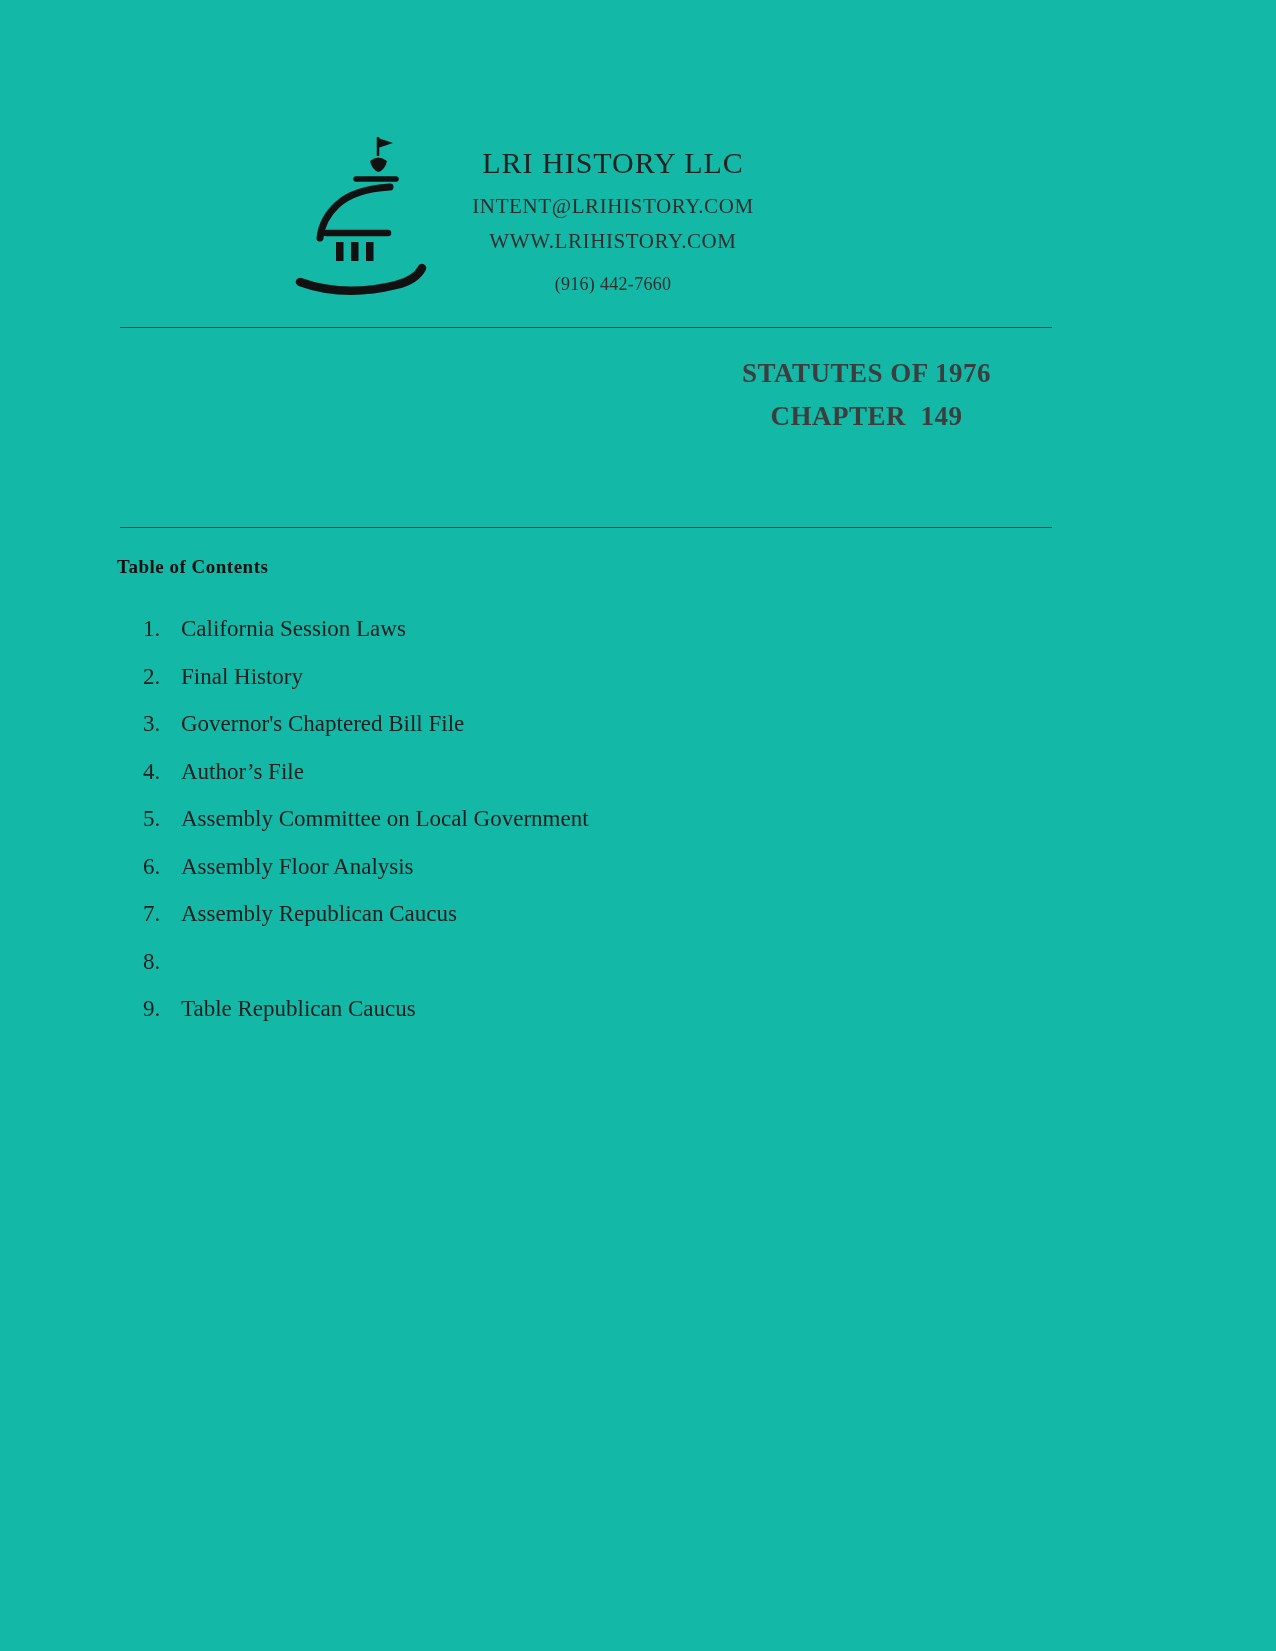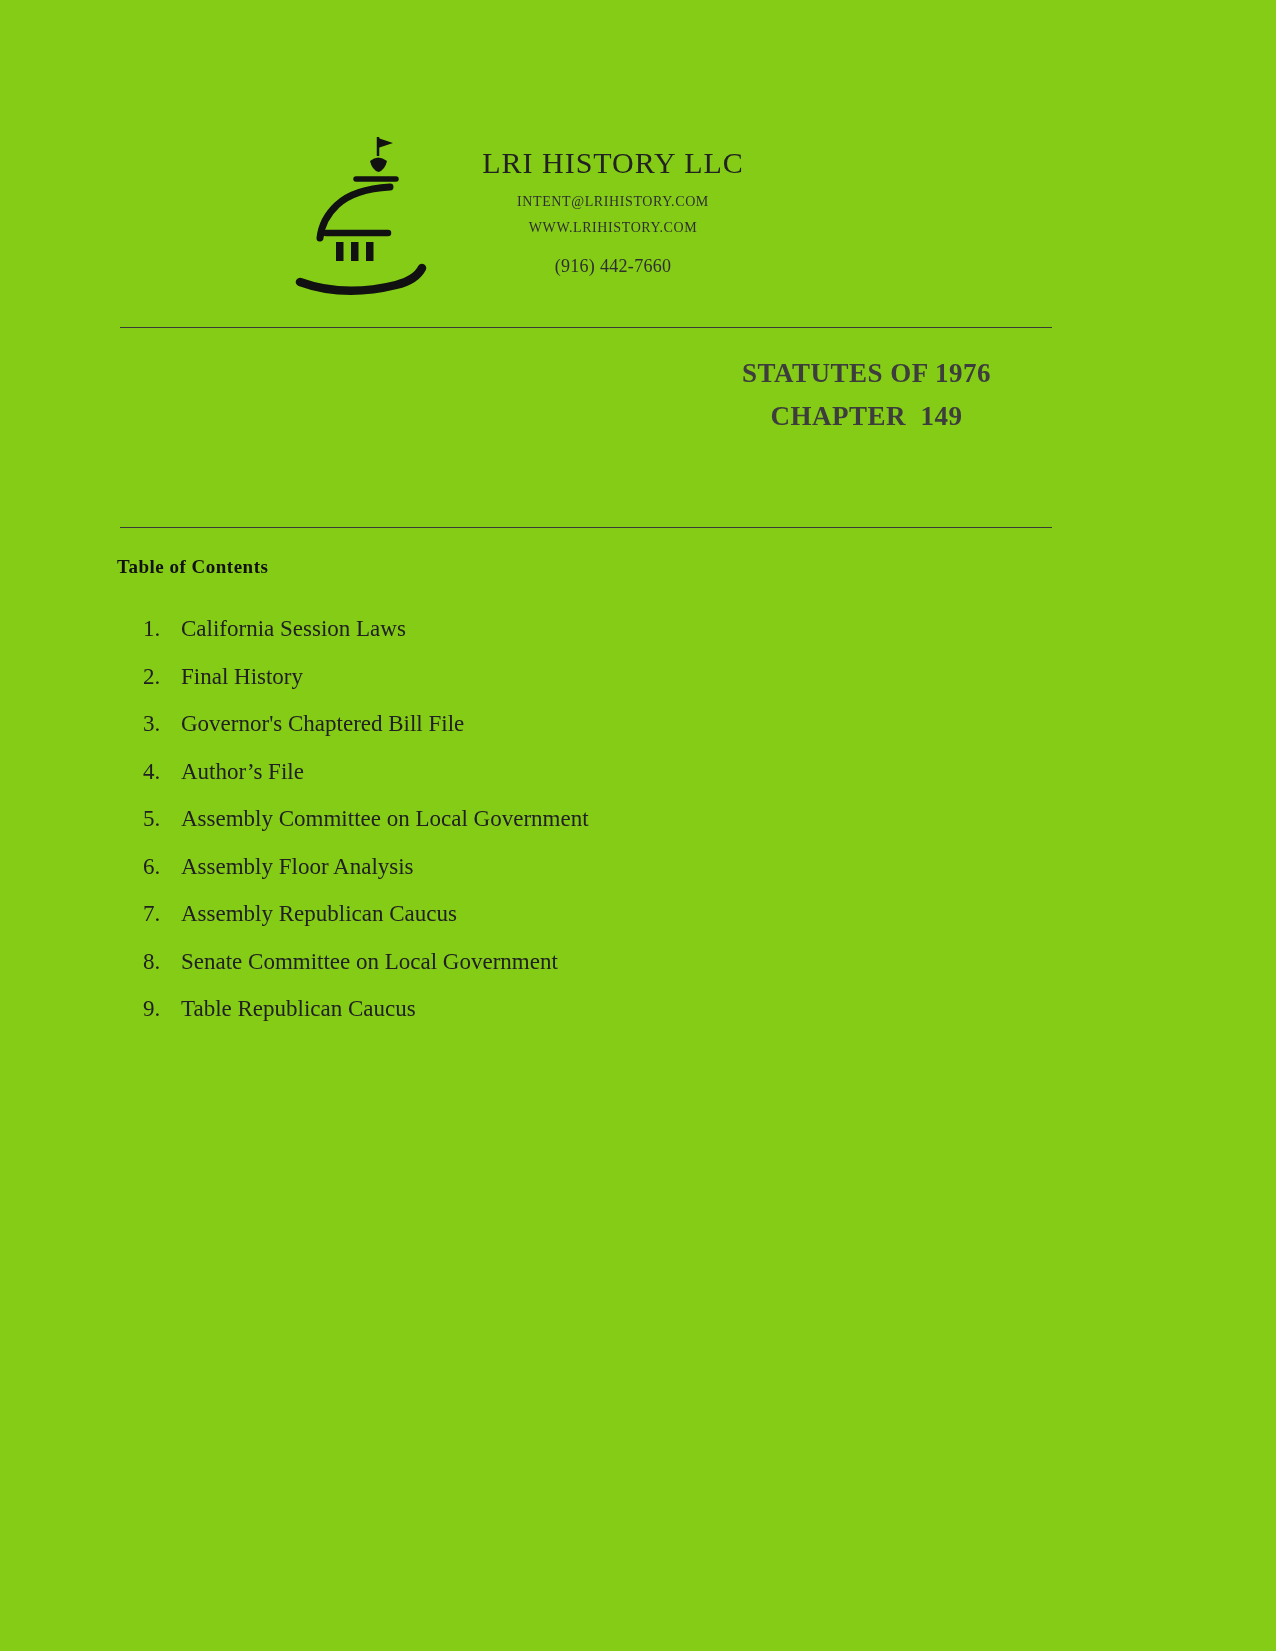--- a/index.html
+++ b/index.html
@@ -4,21 +4,21 @@
 <style>
   html, body {
     margin: 0;
     padding: 0;
     background: #ffffff;
   }
   .page {
     position: relative;
     width: 1276px;
     height: 1651px;
-    background: #84cc16;
+    background: #14b8a6;
     font-family: "Liberation Serif", serif;
     color: #1a1a1a;
     overflow: hidden;
   }
 
   
   .letterhead {
     position: absolute;
     top: 128px;
     left: 292px;
@@ -38,21 +38,21 @@
     text-align: center;
   }
   .company-name {
     font-size: 30px;
     letter-spacing: 1px;
     color: #222;
     white-space: nowrap;
     margin-bottom: 14px;
   }
   .contact-line {
-    font-size: 14px;
+    font-size: 21px;
     letter-spacing: 0.6px;
     color: #2e2e2e;
     margin-bottom: 10px;
     white-space: nowrap;
   }
   .contact-line.phone {
     font-size: 18px;
     letter-spacing: 0.3px;
     margin-top: 20px;
   }
@@ -182,21 +182,20 @@
     <div class="toc-row">
       <span class="toc-num">6.</span>
       <span class="toc-label">Assembly Floor Analysis</span>
     </div>
     <div class="toc-row">
       <span class="toc-num">7.</span>
       <span class="toc-label">Assembly Republican Caucus</span>
     </div>
     <div class="toc-row">
       <span class="toc-num">8.</span>
-      <span class="toc-label">Senate Committee on Local Government</span>
     </div>
     <div class="toc-row">
       <span class="toc-num">9.</span>
       <span class="toc-label">Table Republican Caucus</span>
     </div>
   </div>
 
 </div>
 
 </body></html>

